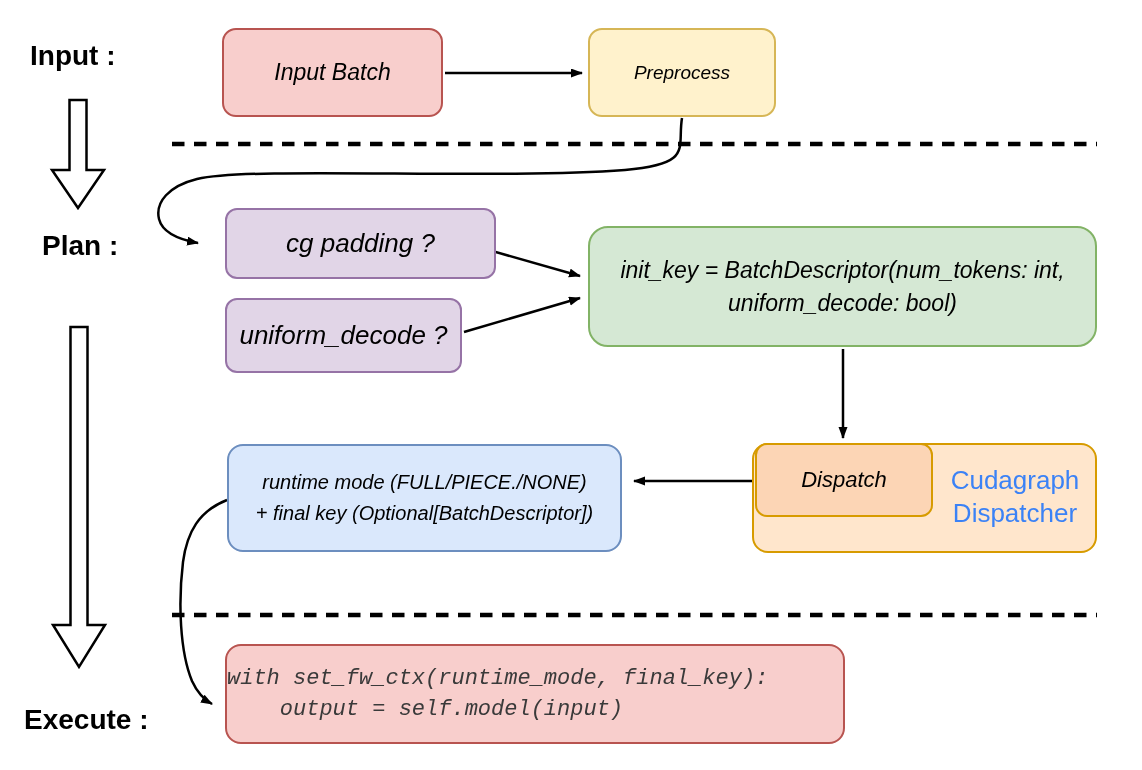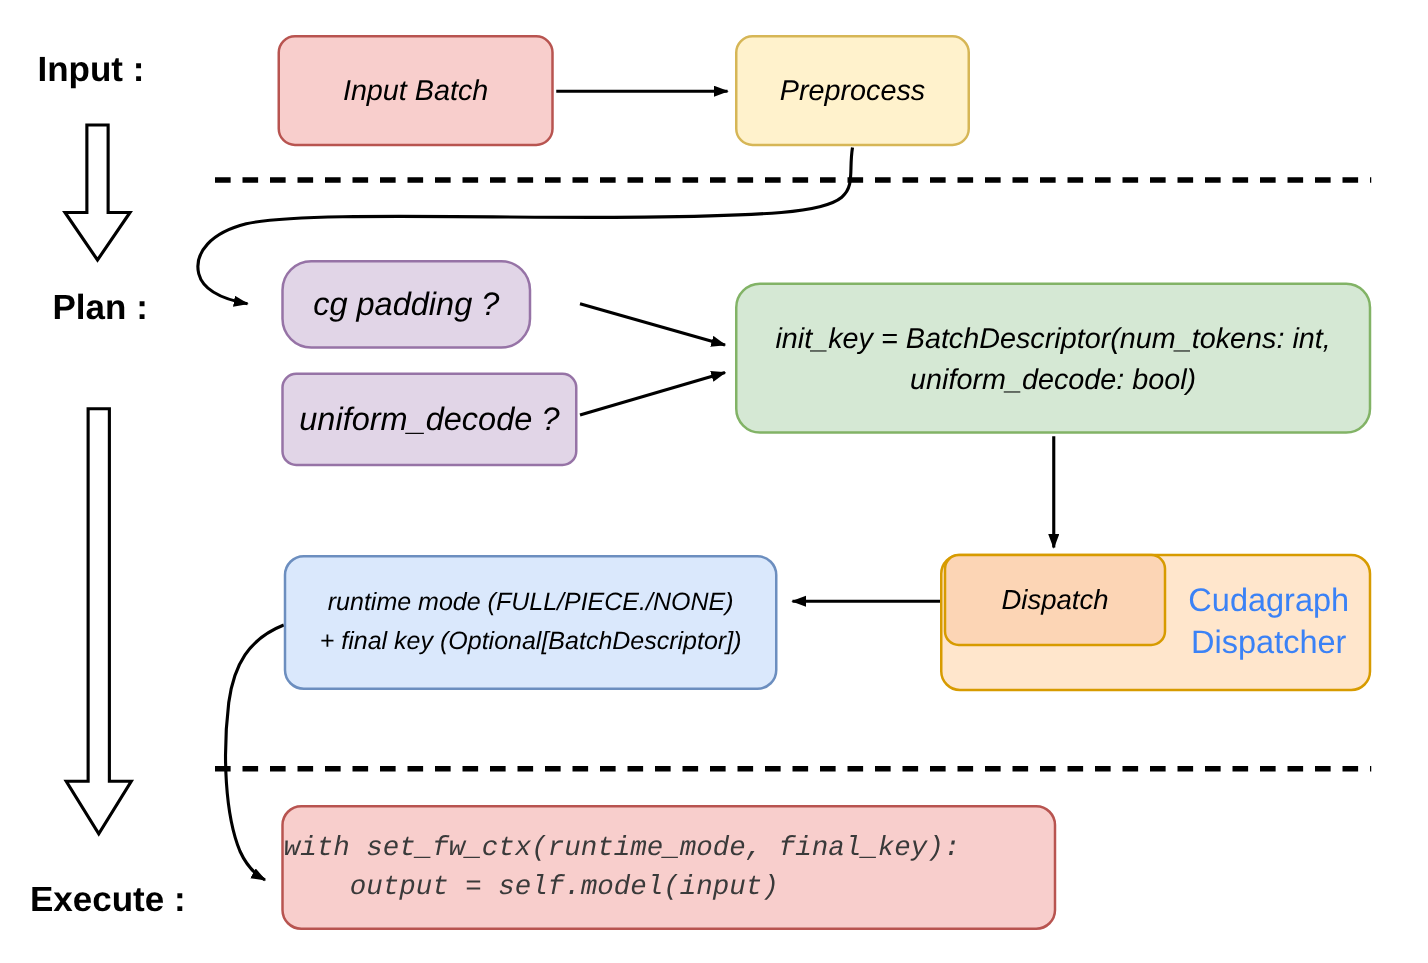--- a/index.html
+++ b/index.html
@@ -24,22 +24,22 @@
     position:absolute;
     font-weight:bold;
     font-size:28px;
     color:#000000;
     white-space:nowrap;
   }
   
   .n-input-batch{left:222px;top:28px;width:221px;height:89px;border-radius:14px;
     background:#f8cecc;border-color:#b85450;font-size:23px;}
   .n-preprocess{left:588px;top:28px;width:188px;height:89px;border-radius:14px;
-    background:#fff2cc;border-color:#d6b656;font-size:23px;}
-  .n-cg-padding{left:225px;top:208px;width:200px;height:71px;border-radius:24px;
+    background:#fff2cc;border-color:#d6b656;font-size:19px;}
+  .n-cg-padding{left:225px;top:208px;width:271px;height:71px;border-radius:12px;
     background:#e1d5e7;border-color:#9673a6;font-size:26px;}
   .n-uniform-decode{left:225px;top:298px;width:237px;height:75px;border-radius:12px;
     background:#e1d5e7;border-color:#9673a6;font-size:26px;}
   .n-init-key{left:588px;top:226px;width:509px;height:121px;border-radius:20px;
     background:#d5e8d4;border-color:#82b366;font-size:23px;line-height:33px;
     flex-direction:column;}
   .n-cudagraph{left:752px;top:443px;width:345px;height:110px;border-radius:16px;
     background:#ffe6cc;border-color:#d79b00;}
   .n-dispatch{left:755px;top:443px;width:178px;height:74px;border-radius:12px;
     background:#fcd5b5;border-color:#d79b00;font-size:22px;}

